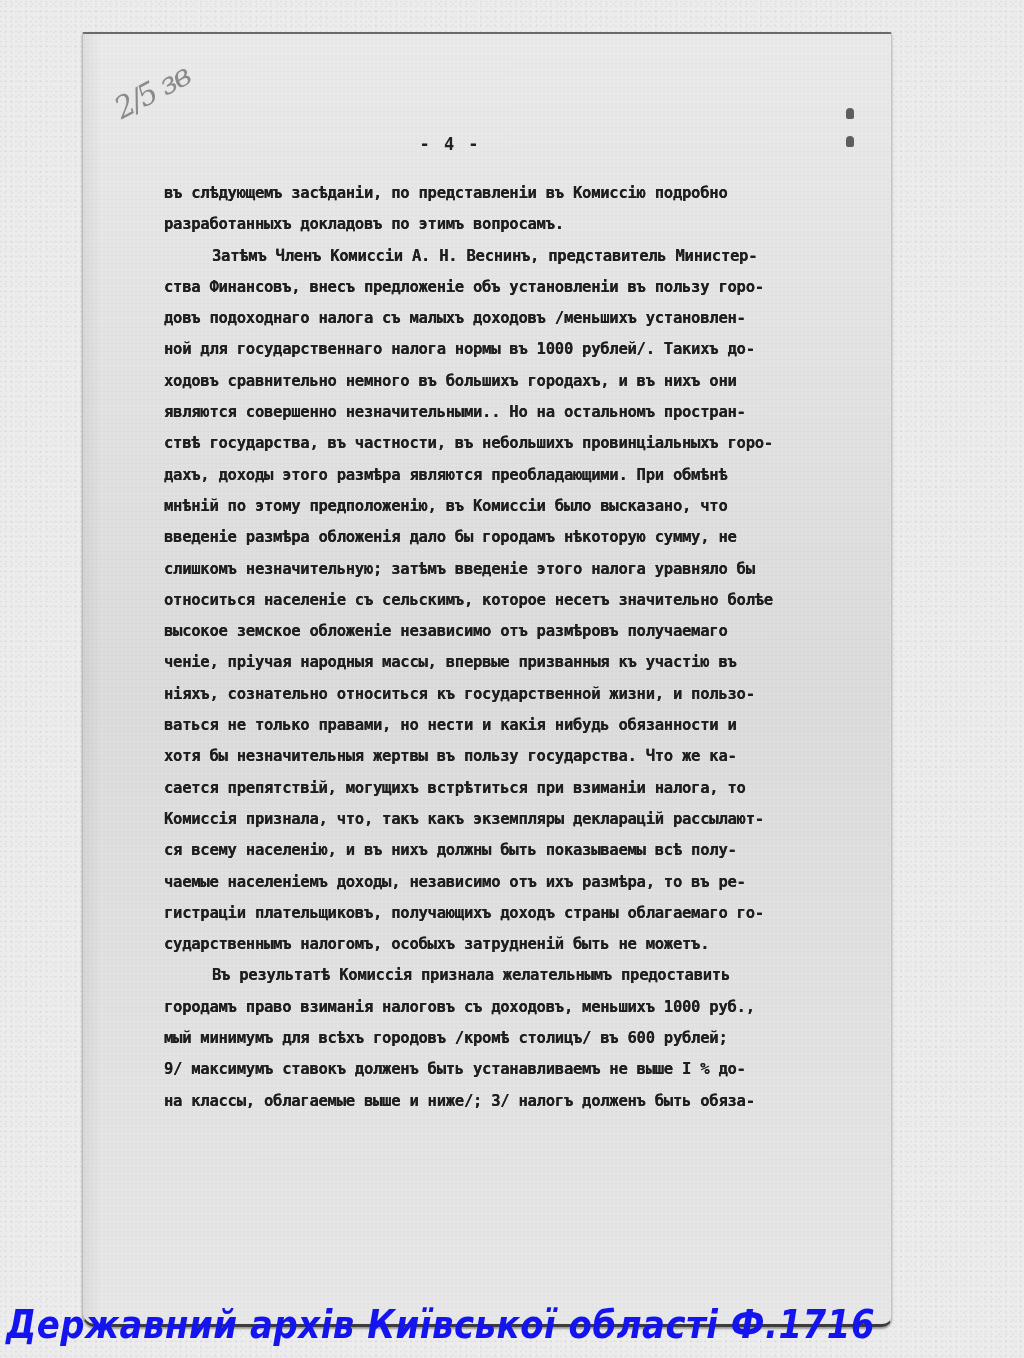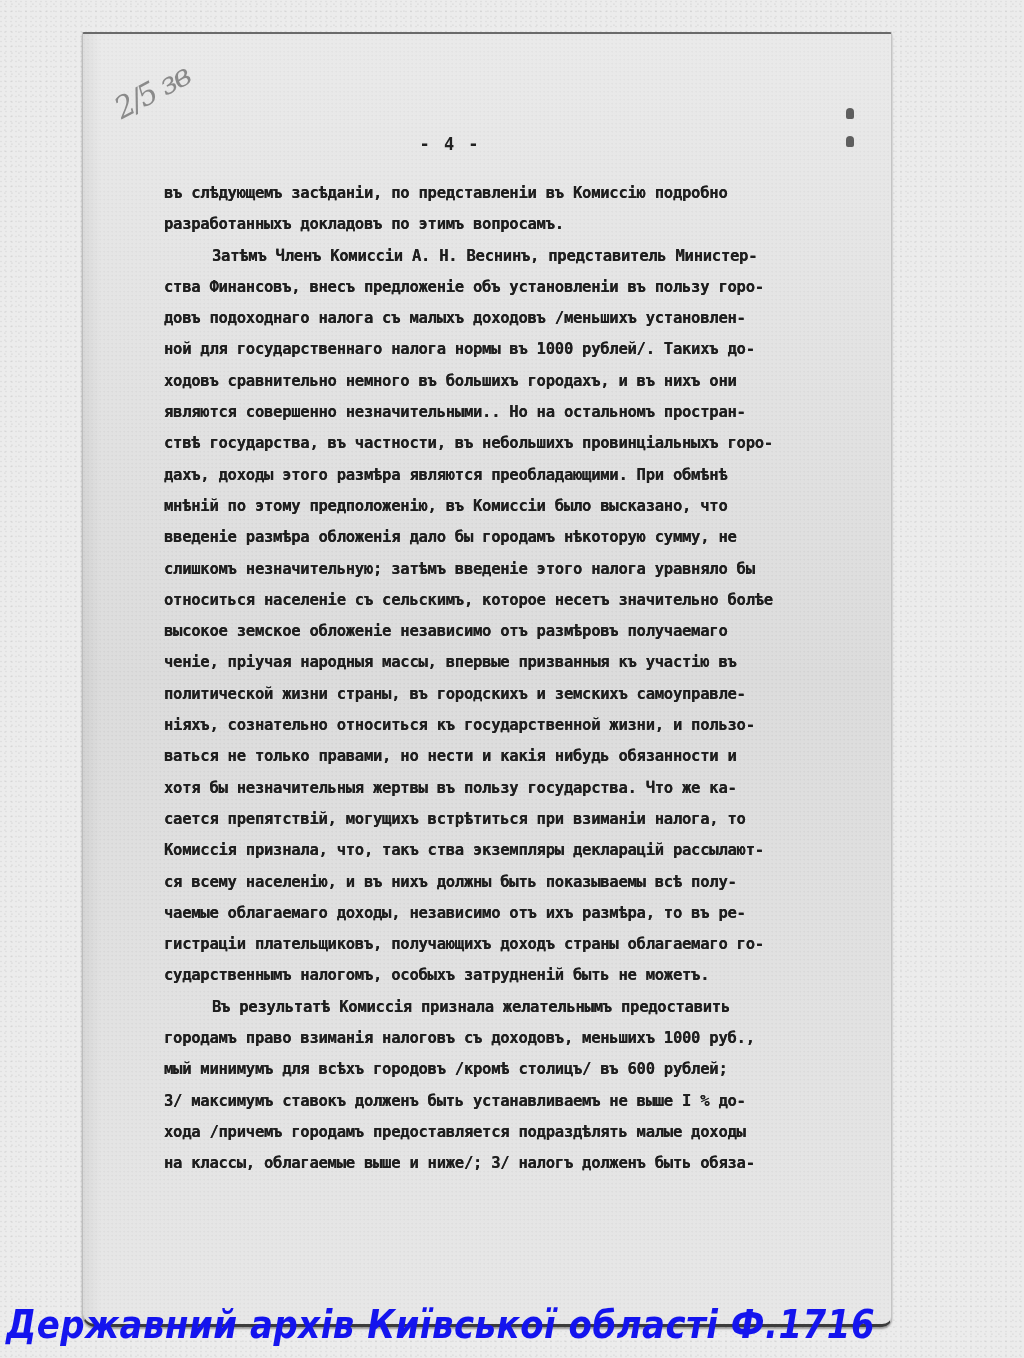--- a/index.html
+++ b/index.html
@@ -123,31 +123,29 @@
     <div class="line">ходовъ сравнительно немного въ большихъ городахъ, и въ нихъ они</div>
     <div class="line">являются совершенно  незначительными.. Но на остальномъ простран-</div>
     <div class="line">ствѣ государства, въ частности, въ небольшихъ провинціальныхъ горо-</div>
     <div class="line">дахъ, доходы этого размѣра являются преобладающими. При обмѣнѣ</div>
     <div class="line">мнѣній по этому предположенію, въ Комиссіи было высказано, что</div>
     <div class="line">введеніе размѣра обложенія дало бы городамъ нѣкоторую сумму, не</div>
     <div class="line">слишкомъ незначительную; затѣмъ введеніе этого налога уравняло бы</div>
     <div class="line">относиться населеніе съ сельскимъ, которое несетъ значительно болѣе</div>
     <div class="line">высокое земское обложеніе независимо отъ размѣровъ получаемаго</div>
     <div class="line">ченіе, пріучая народныя массы, впервые призванныя къ участію въ</div>
-    <div class="line">политической жизни страны, въ городскихъ и земскихъ самоуправле-</div>
     <div class="line">ніяхъ, сознательно относиться къ государственной жизни, и пользо-</div>
     <div class="line">ваться не только правами, но нести и какія нибудь обязанности и</div>
     <div class="line">хотя бы незначительныя жертвы въ пользу государства. Что же ка-</div>
     <div class="line">сается препятствій, могущихъ встрѣтиться при взиманіи налога, то</div>
-    <div class="line">Комиссія признала, что, такъ ства экземпляры декларацій рассылают-</div>
+    <div class="line">Комиссія признала, что, такъ какъ экземпляры декларацій рассылают-</div>
     <div class="line">ся всему населенію, и въ нихъ  должны быть показываемы всѣ полу-</div>
-    <div class="line">чаемые облагаемаго доходы, независимо отъ ихъ размѣра, то въ ре-</div>
+    <div class="line">чаемые населеніемъ доходы, независимо отъ ихъ размѣра, то въ ре-</div>
     <div class="line">гистраціи плательщиковъ, получающихъ доходъ страны облагаемаго го-</div>
     <div class="line">сударственнымъ налогомъ, особыхъ затрудненій быть не можетъ.</div>
     <div class="line indent">Въ результатѣ  Комиссія признала желательнымъ предоставить</div>
     <div class="line">городамъ право взиманія налоговъ съ доходовъ, меньшихъ 1000 руб.,</div>
     <div class="line">мый минимумъ для всѣхъ городовъ /кромѣ столицъ/ въ 600 рублей;</div>
-    <div class="line">3/ максимумъ ставокъ долженъ быть  устанавливаемъ не выше I % до-</div>
-    <div class="line">хода /причемъ городамъ предоставляется подраздѣлять малые доходы</div>
+    <div class="line">9/ максимумъ ставокъ долженъ быть  устанавливаемъ не выше I % до-</div>
     <div class="line">на классы, облагаемые выше и ниже/; 3/ налогъ долженъ быть обяза-</div>
   </div>
 
 <div class="watermark">Державний архів Київської області Ф.1716</div>
 
 </body></html>

